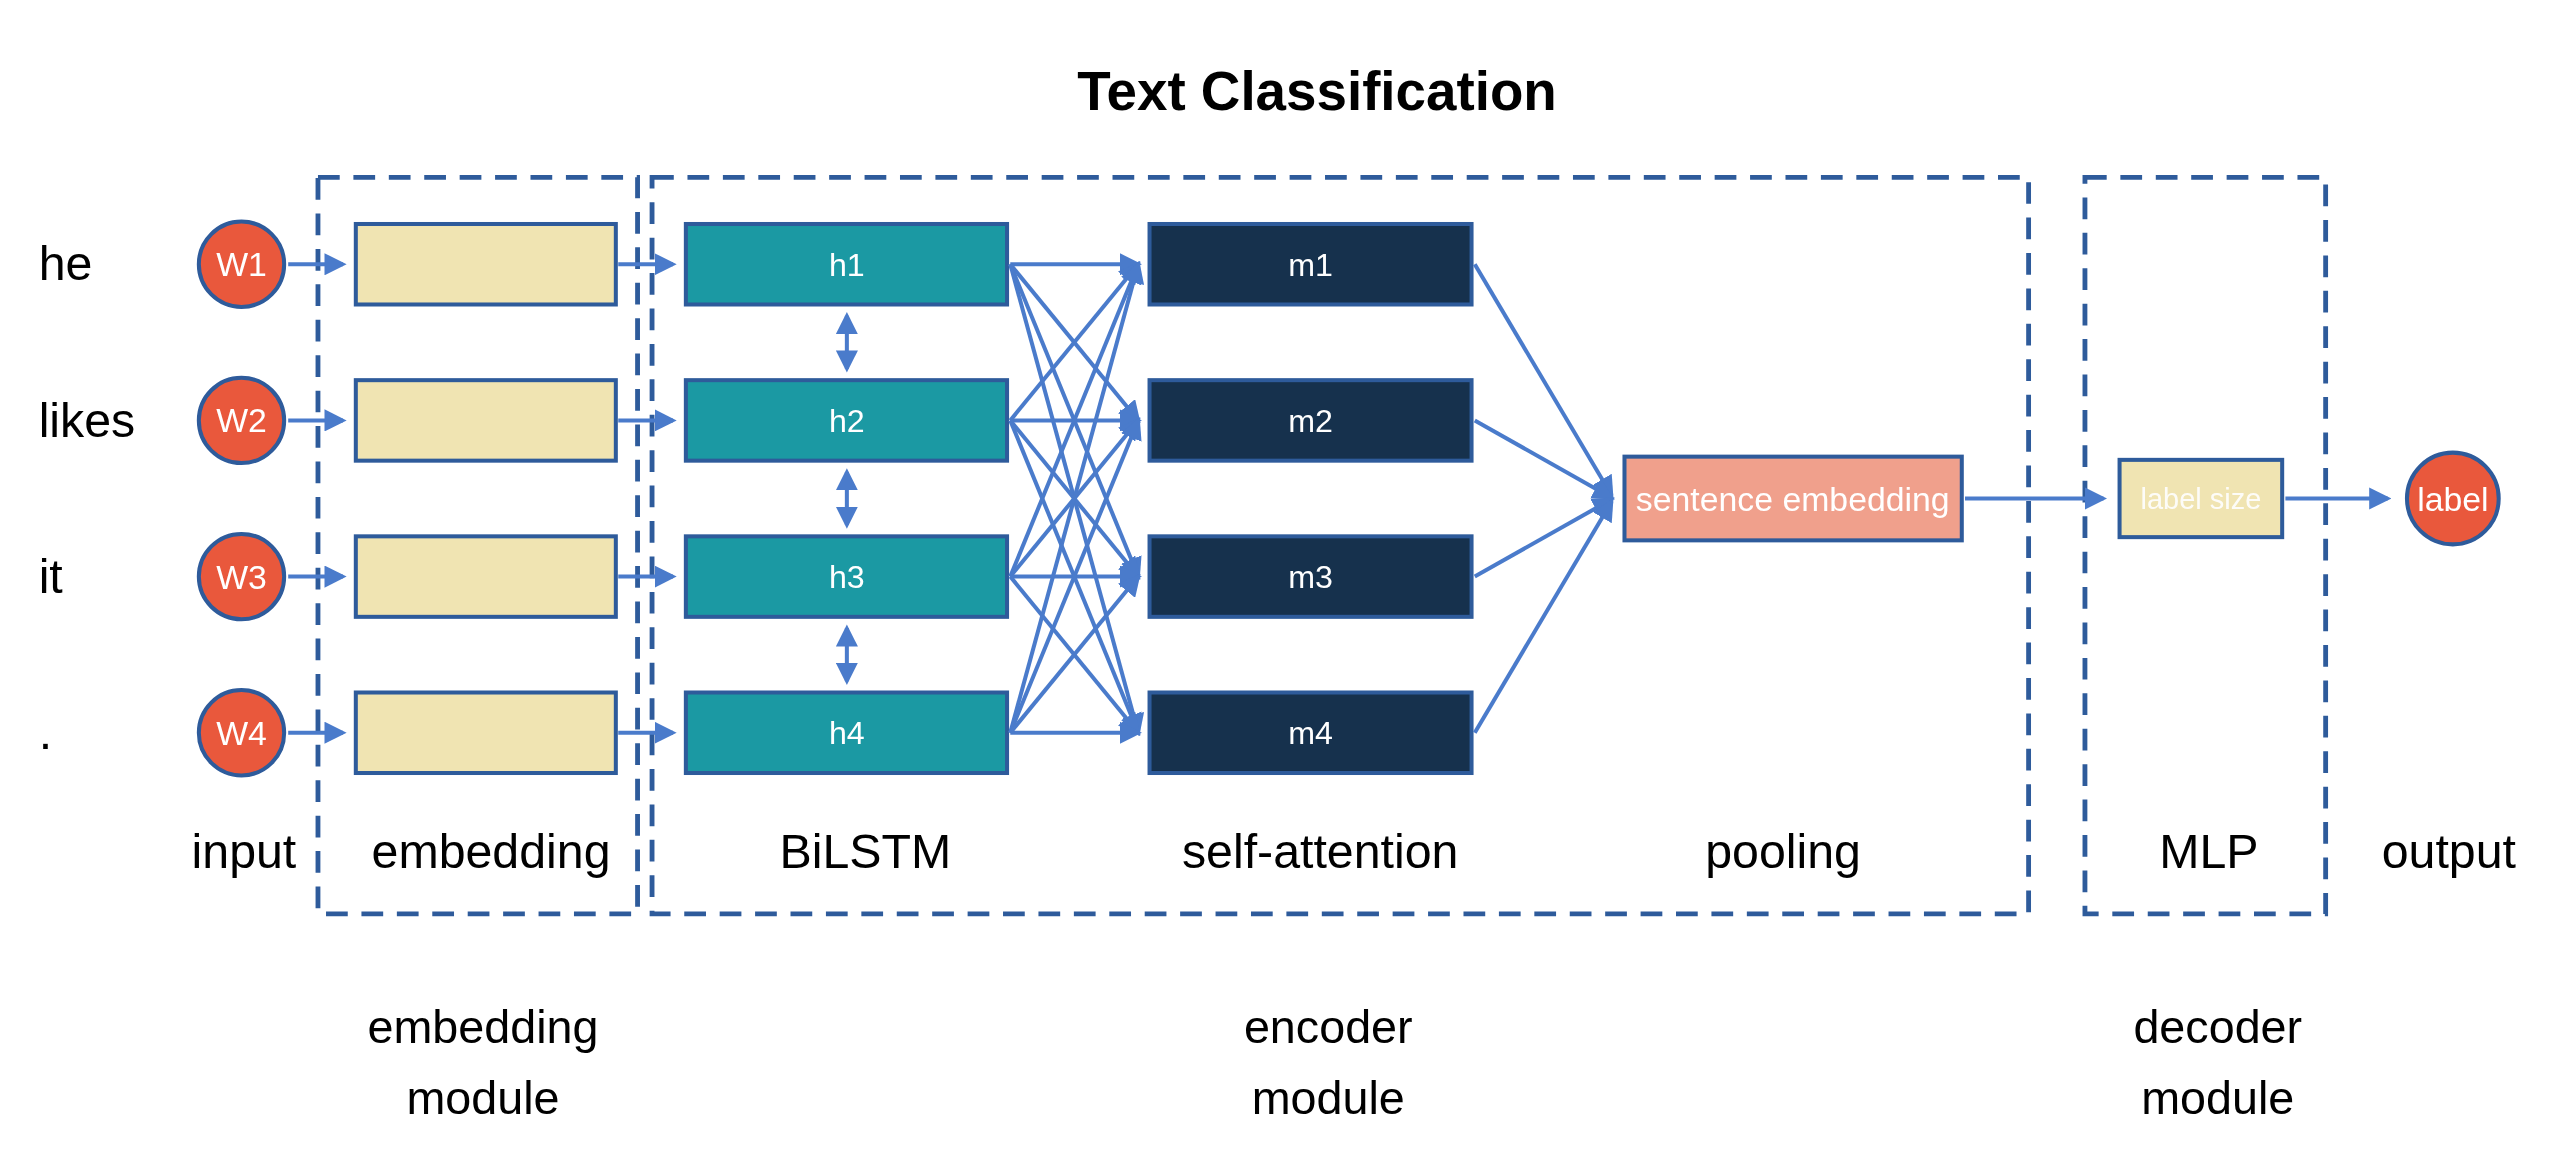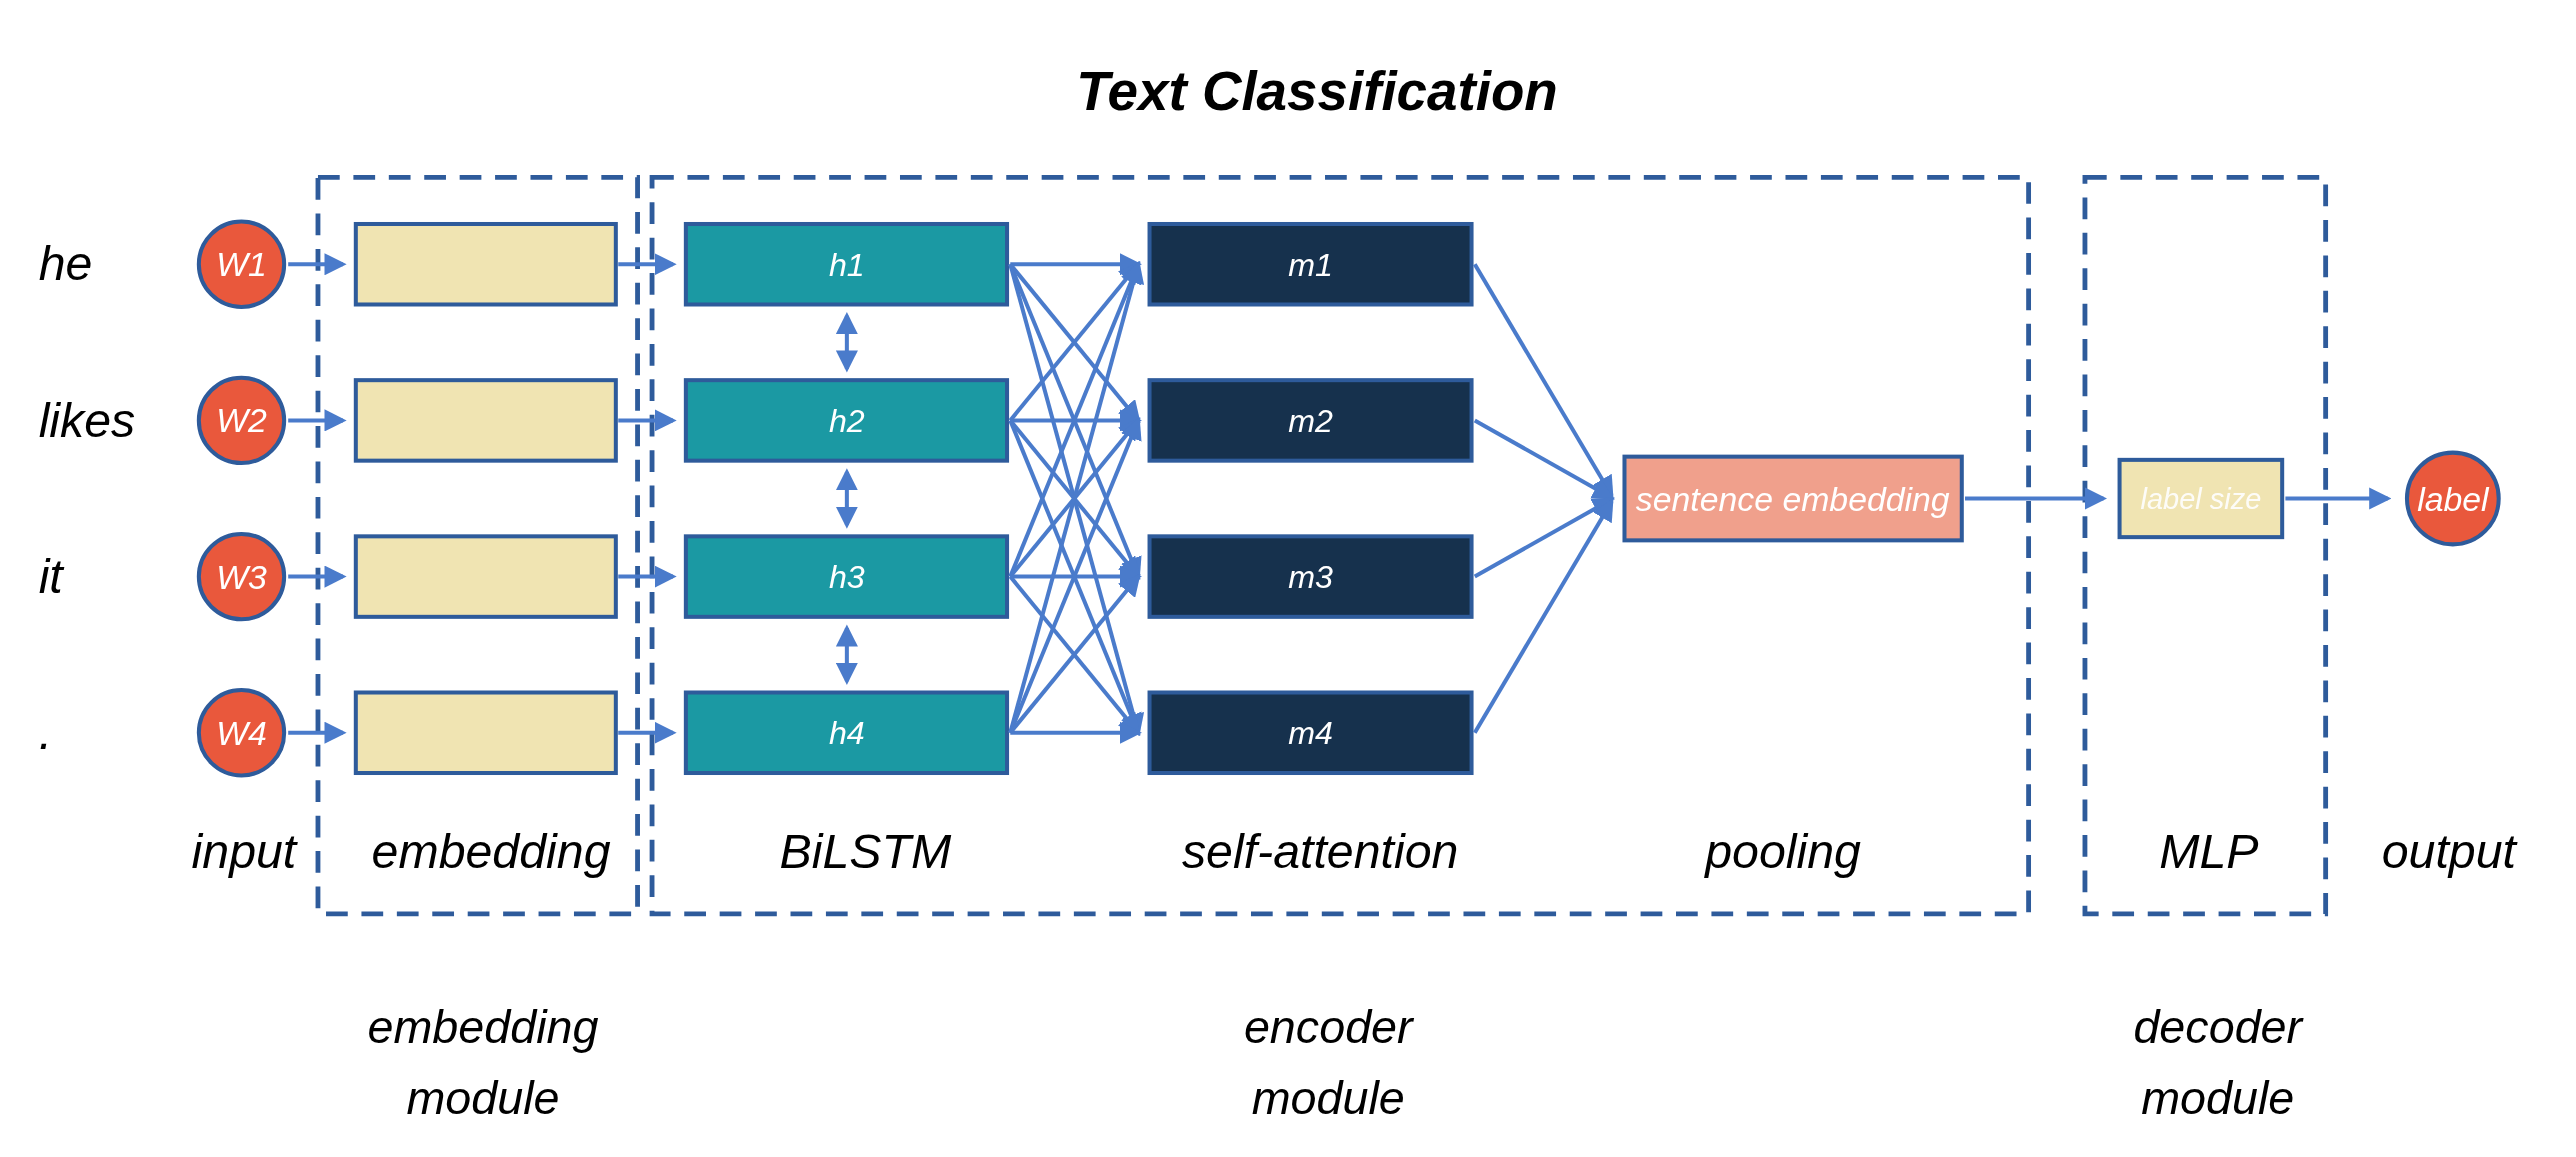--- a/index.html
+++ b/index.html
@@ -13,21 +13,20 @@
     --text_black: #000000;
     --background: #FFFFFF;
   }
   html, body { margin: 0; padding: 0; background: #ffffff; }
   .canvas {
     position: relative;
     width: 2576px;
     height: 1158px;
     background: var(--background);
     font-family: "Liberation Sans", sans-serif;
-    font-style: italic;
   }
   svg { position: absolute; inset: 0; }
 
   .box-border { stroke: var(--border_blue); stroke-width: 5px; }
   .dashed-box {
     fill: none;
     stroke: var(--border_blue);
     stroke-width: 6px;
     stroke-dasharray: 27 17;
   }

